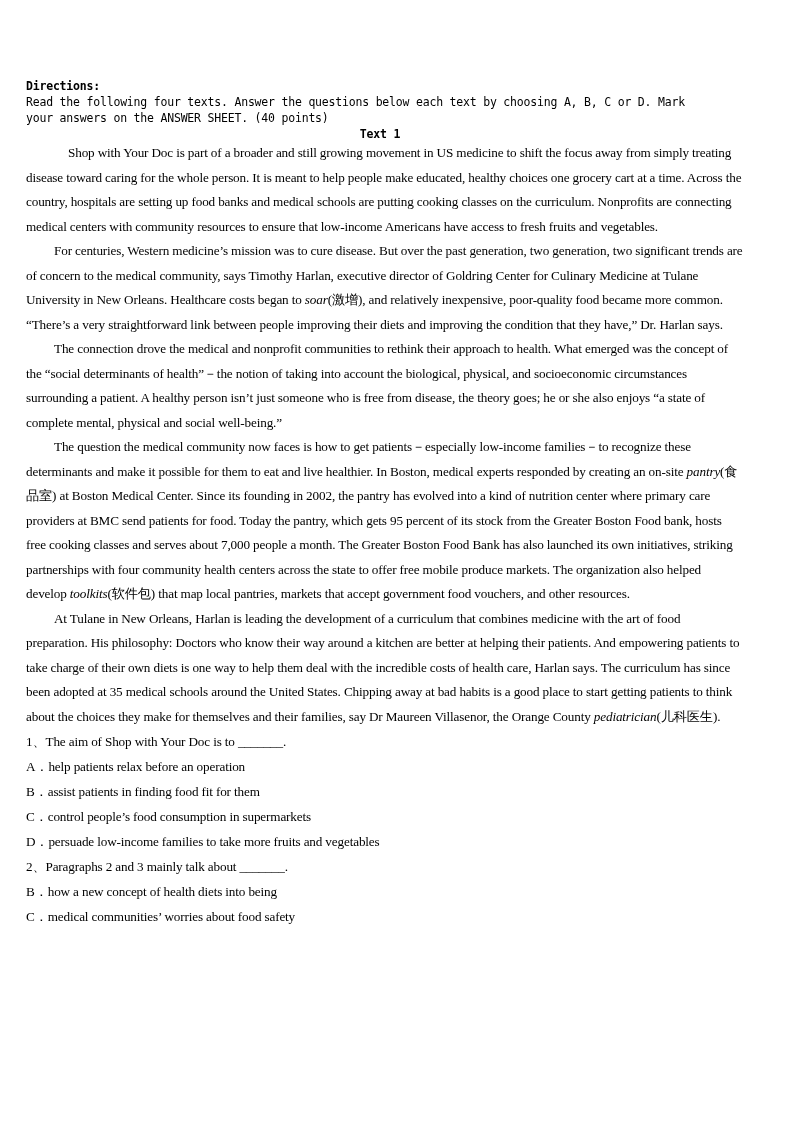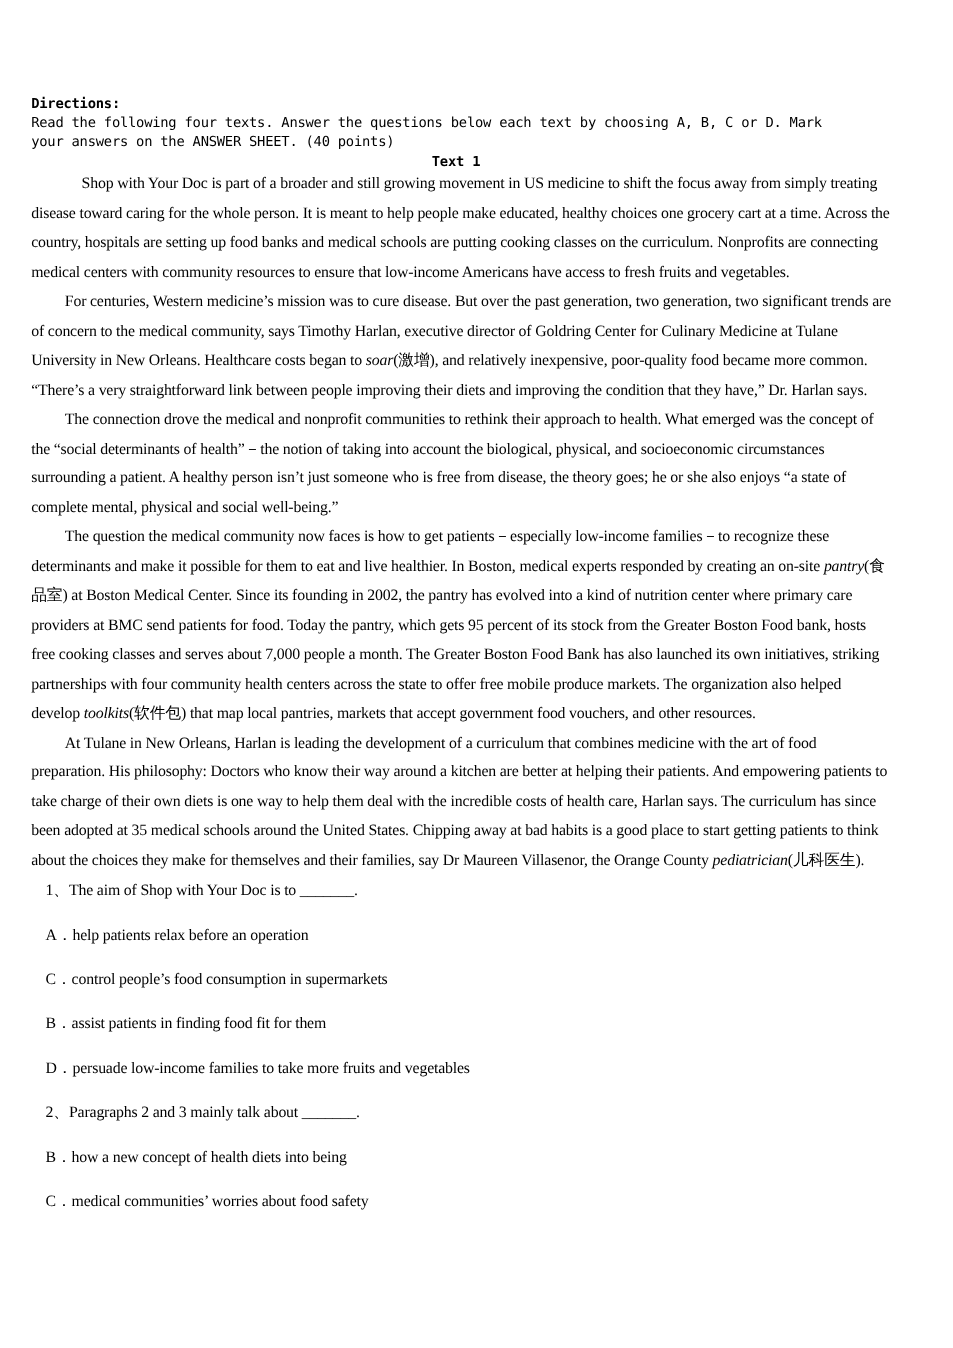--- a/index.html
+++ b/index.html
@@ -4,21 +4,21 @@
 <style>
   html, body { margin: 0; padding: 0; background: #ffffff; }
   body { width: 794px; height: 1123px; position: relative; overflow: hidden; color: #000; }
   .page { position: absolute; left: 26px; top: 78px; width: 718px; }
   .mono { font-family: "DejaVu Sans Mono", "Liberation Mono", monospace; font-size: 11.5px; line-height: 16px; letter-spacing: -0.2px; }
   .dir-title { font-weight: bold; }
   .text-title { text-align: center; font-weight: bold; margin-left: -10px; }
   .serif { font-family: "Liberation Serif", "DejaVu Serif", serif; font-size: 13.2px; line-height: 24.5px; letter-spacing: -0.15px; }
   p.para { margin: 0; text-indent: 28px; }
   p.para.first { text-indent: 42px; }
-  .q, .opt { margin: 12px; line-height: 25px; }
+  .q, .opt { margin: 0; line-height: 25px; }
   .q { margin-top: 0; }
   em { font-style: italic; }
 </style>
 </head>
 <body>
 
 <div class="page">
   <div class="mono">
     <div class="dir-title">Directions:</div>
     <div>Read the following four texts. Answer the questions below each text by choosing A, B, C or D. Mark</div>
@@ -33,22 +33,22 @@
     <p class="para"><span>For centuries, Western medicine’s mission was to cure disease. But over the past generation, two generation, two significant trends are of concern to the medical community, says Timothy Harlan, executive director of Goldring Center for Culinary Medicine at Tulane University in New Orleans. Healthcare costs began to </span><em>soar</em><span>(激增)</span><span>, and relatively inexpensive, poor-quality food became more common. “There’s a very straightforward link between people improving their diets and improving the condition that they have,” Dr. Harlan says.</span></p>
     <p class="para">
       <span>The connection drove the medical and nonprofit communities to rethink their approach to health. What emerged was the concept of the “social determinants of health”－the notion of taking into account the biological, physical, and socioeconomic circumstances surrounding a patient. A healthy person isn’t just someone who is free from disease, the theory goes; he or she also enjoys “a state of complete mental, physical and social well-being.”</span>
     </p>
     <p class="para"><span>The question the medical community now faces is how to get patients－especially low-income families－to recognize these determinants and make it possible for them to eat and live healthier. In Boston, medical experts responded by creating an on-site </span><em>pantry</em><span>(食品室)</span><span> at Boston Medical Center. Since its founding in 2002, the pantry has evolved into a kind of nutrition center where primary care providers at BMC send patients for food. Today the pantry, which gets 95 percent of its stock from the Greater Boston Food bank, hosts free cooking classes and serves about 7,000 people a month. The Greater Boston Food Bank has also launched its own initiatives, striking partnerships with four community health centers across the state to offer free mobile produce markets. The organization also helped develop </span><em>toolkits</em><span>(软件包)</span><span> that map local pantries, markets that accept government food vouchers, and other resources.</span></p>
     <p class="para"><span>At Tulane in New Orleans, Harlan is leading the development of a curriculum that combines medicine with the art of food preparation. His philosophy: Doctors who know their way around a kitchen are better at helping their patients. And empowering patients to take charge of their own diets is one way to help them deal with the incredible costs of health care, Harlan says. The curriculum has since been adopted at 35 medical schools around the United States. Chipping away at bad habits is a good place to start getting patients to think about the choices they make for themselves and their families, say Dr Maureen Villasenor, the Orange County </span><em>pediatrician</em><span>(儿科医生)</span><span>.</span></p>
 
     <div>
       <p class="q">1、The aim of Shop with Your Doc is to _______.</p>
       <p class="opt">A．help patients relax before an operation</p>
+      <p class="opt">B．assist patients in finding food fit for them</p>
       <p class="opt">C．control people’s food consumption in supermarkets</p>
-      <p class="opt">B．assist patients in finding food fit for them</p>
       <p class="opt">D．persuade low-income families to take more fruits and vegetables</p>
     </div>
     <div>
       <p class="q">2、Paragraphs 2 and 3 mainly talk about _______.</p>
       <p class="opt">B．how a new concept of health diets into being</p>
       <p class="opt">C．medical communities’ worries about food safety</p>
     </div>
   </div>
 </div>
 

